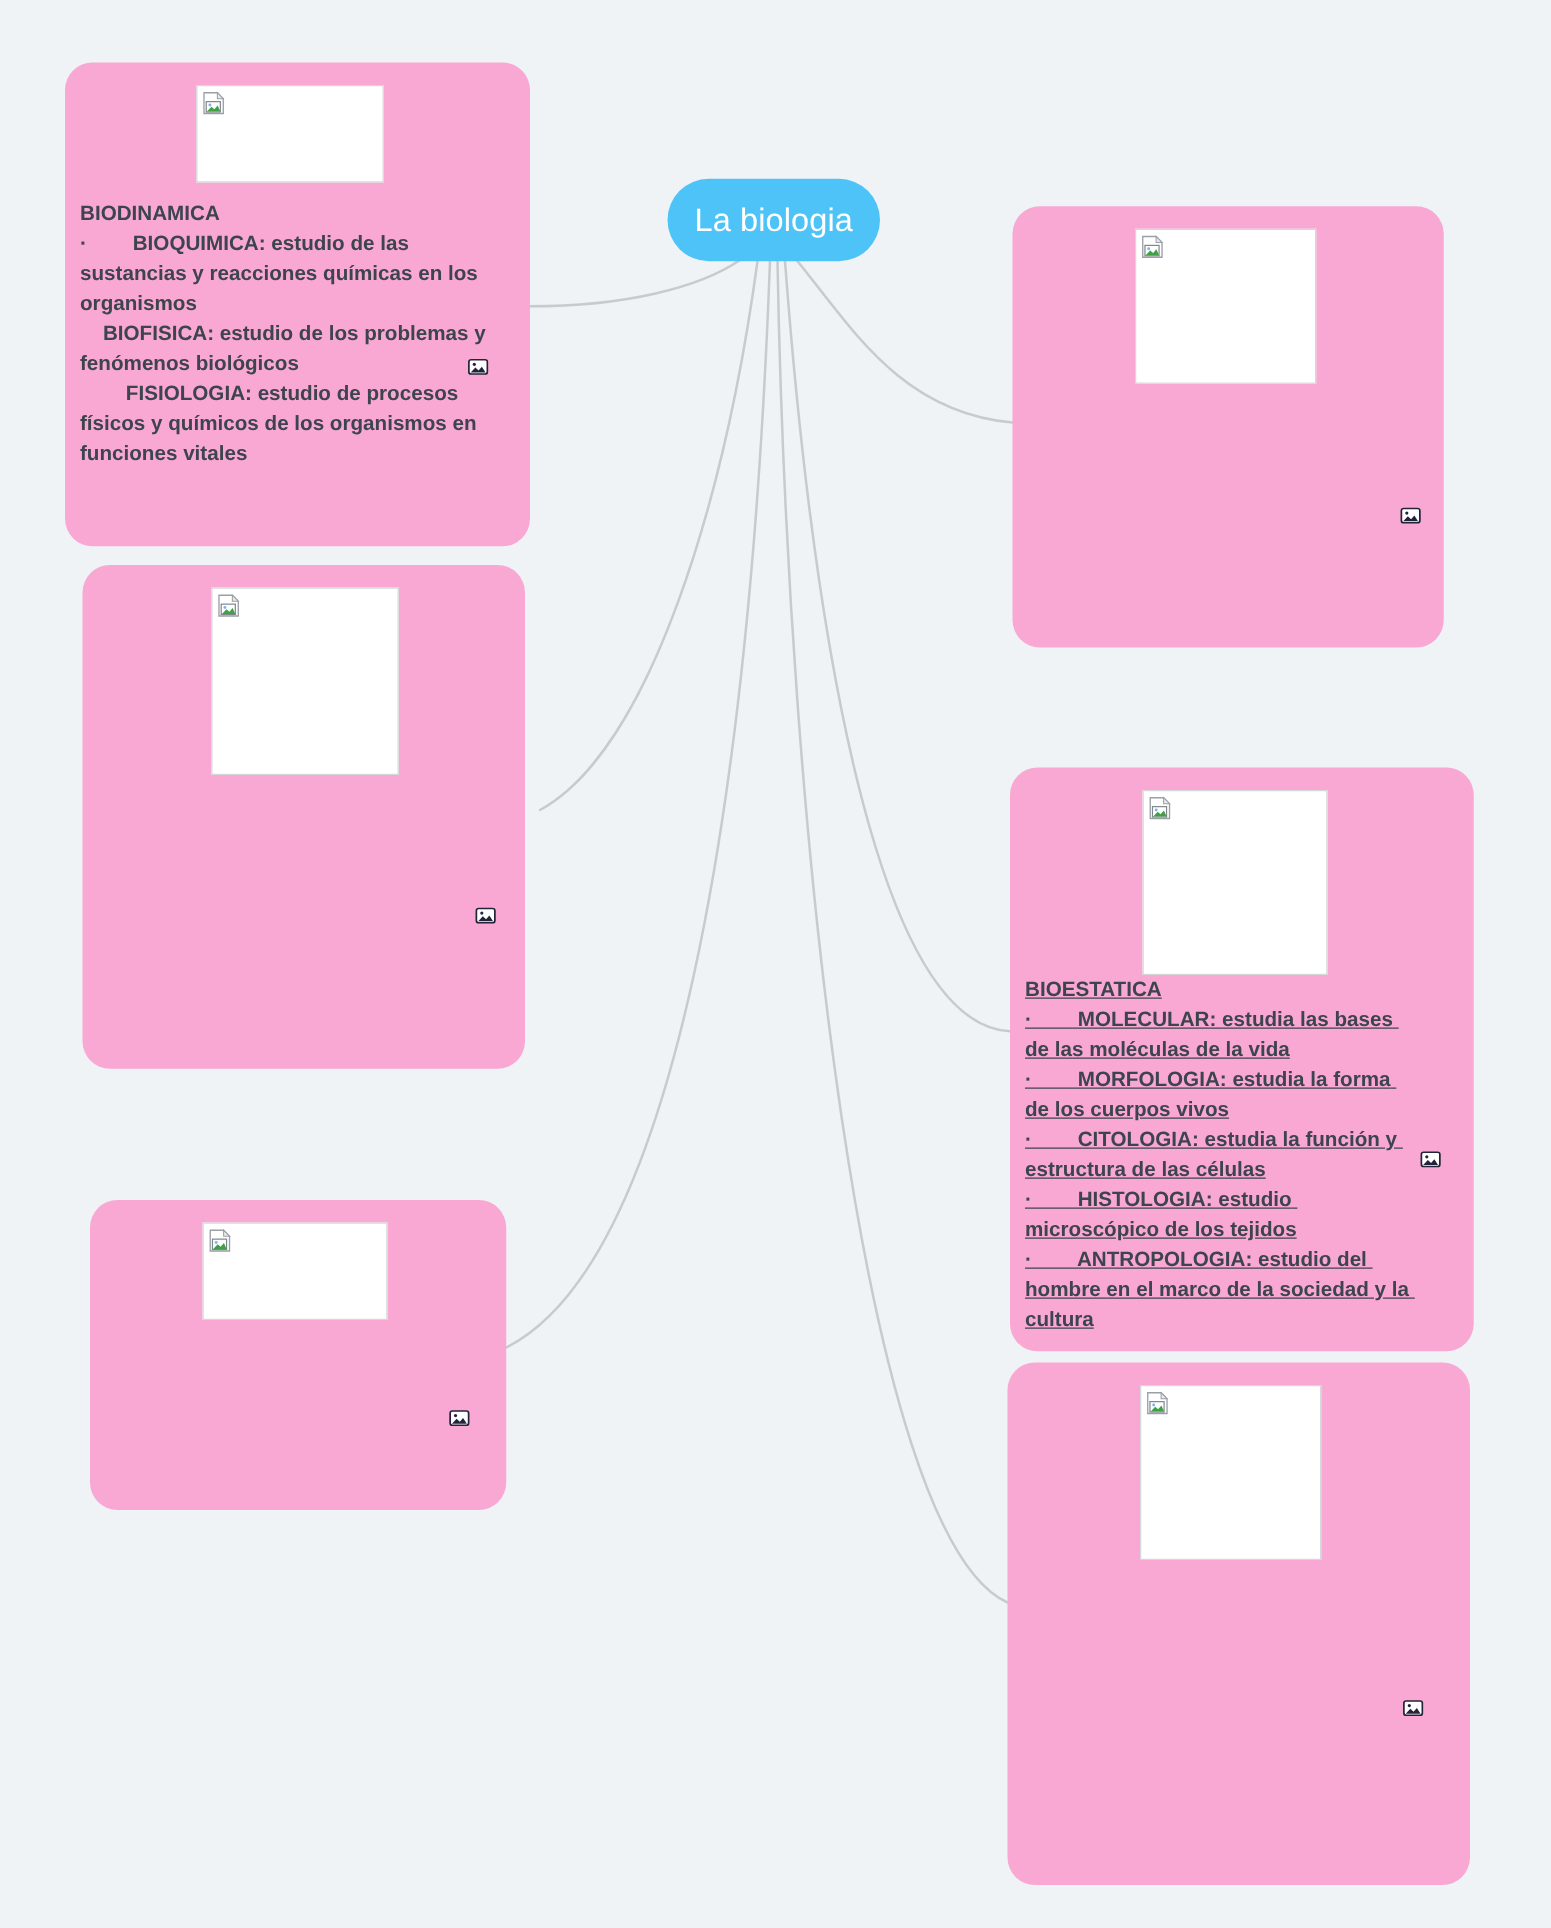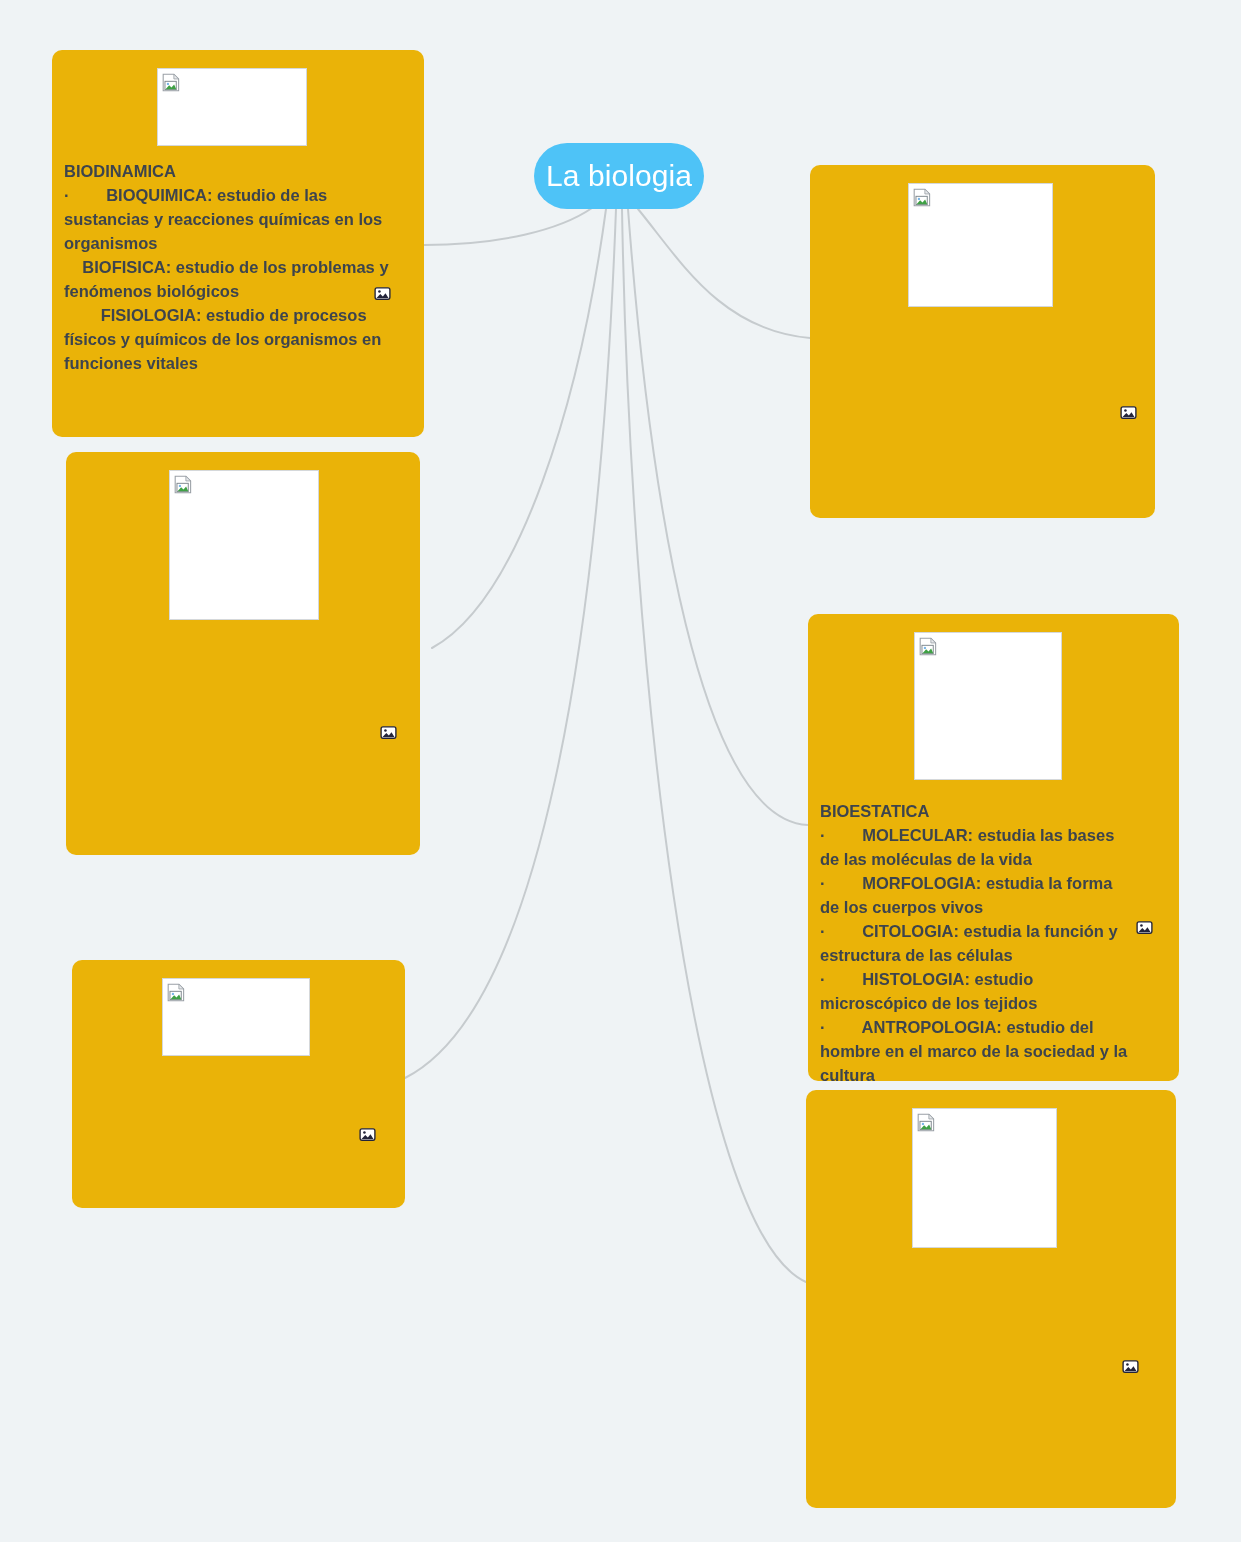--- a/index.html
+++ b/index.html
@@ -41,32 +41,32 @@
     background: #4ec3f7;
     border-radius: 33px;
     display: flex;
     align-items: center;
     justify-content: center;
     z-index: 4;
     box-sizing: border-box;
   }
   .root-node span {
     color: #ffffff;
-    font-size: 30px;
+    font-size: 26px;
     font-weight: 400;
     letter-spacing: 0.1px;
     line-height: 1;
     white-space: nowrap;
   }
 
   
   .card {
     position: absolute;
-    background: #eab308;
-    border-radius: 10px;
+    background: #f9a8d4;
+    border-radius: 22px;
     z-index: 3;
     box-sizing: border-box;
     padding: 0;
   }
   .card-img-box {
     border: 1px solid #d5d8da;
     background: #ffffff;
     box-sizing: border-box;
     position: relative;
     margin: 0 auto;
@@ -203,21 +203,21 @@
   <div class="card" id="card-bioestatica">
     <div class="card-img-box" style="width:148px;height:148px;margin-top:18px;margin-left:106px;">
       <svg class="broken-img" viewBox="0 0 16 16">
         <path d="M1 1 h9 l4 4 v10 h-13 z" fill="#ffffff" stroke="#9aa0a6" stroke-width="0.9"></path>
         <path d="M10 1 l4 4 h-4 z" fill="#e8eaed" stroke="#9aa0a6" stroke-width="0.7"></path>
         <rect x="2.5" y="7" width="9.5" height="7" fill="#ffffff" stroke="#7d868c" stroke-width="0.8"></rect>
         <circle cx="5" cy="9.2" r="1" fill="#7ab6e8"></circle>
         <path d="M3 13.6 l3-3.2 2 1.8 2.2-2.6 1.8 4z" fill="#3fa145"></path>
       </svg>
     </div>
-    <div class="card-body" style="margin:19px 44px 0 12px;">BIOESTATICA
+    <div class="card-body" style="margin:0 44px 0 12px;text-decoration:underline;">BIOESTATICA
 ·        MOLECULAR: estudia las bases de las moléculas de la vida
 ·        MORFOLOGIA: estudia la forma de los cuerpos vivos
 ·        CITOLOGIA: estudia la función y estructura de las células
 ·        HISTOLOGIA: estudio microscópico de los tejidos
 ·        ANTROPOLOGIA: estudio del hombre en el marco de la sociedad y la cultura</div>
     <svg class="inline-img-icon" style="left:328px; top:305px;" viewBox="0 0 20 20">
       <rect x="1.3" y="3.3" width="17.4" height="13.4" rx="2.2" fill="#ffffff" stroke="#23243a" stroke-width="1.6"></rect>
       <circle cx="6.4" cy="7.6" r="1.5" fill="#23243a"></circle>
       <path d="M3 15.2 l4.4-4.6 3 2.8 3.1-3.6 3.5 5.4z" fill="#23243a"></path>
     </svg>

